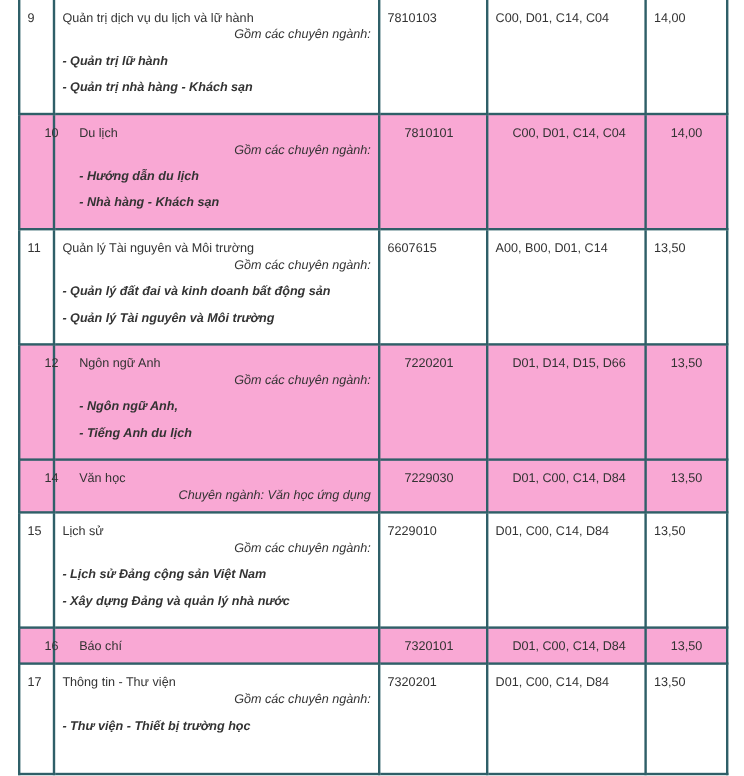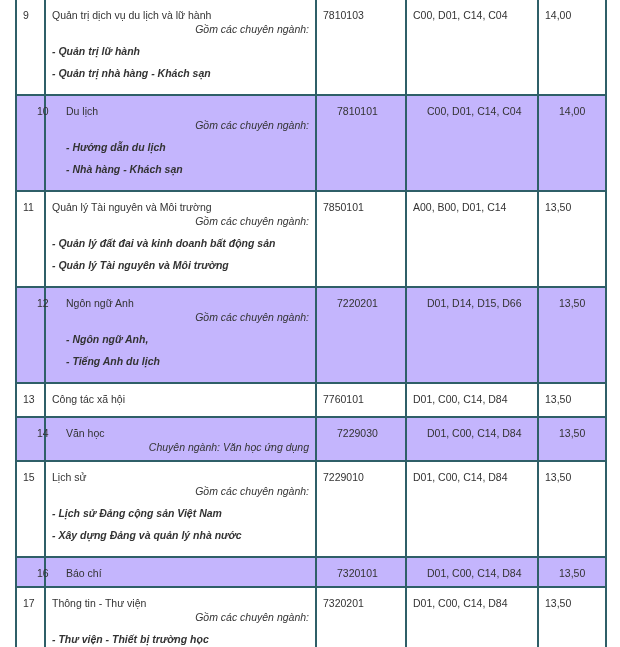--- a/index.html
+++ b/index.html
@@ -8,21 +8,21 @@
     position: absolute; left: 15px; top: -2px;
     width: 590px; border-collapse: collapse; table-layout: fixed;
     font-size: 10.5px; color: #333;
   }
   table.majors td {
     border: 2px solid #2f5f68;
     vertical-align: top;
     padding: 8px 6px 6px 6px;
     line-height: 14px;
   }
-  tr.alt td { background: #c4b5fd; padding-left: 20px; }
+  tr.alt td { background: #f9a8d4; padding-left: 20px; }
   tr.plain td { background: #ffffff; }
   .sub { font-style: italic; text-align: right; }
   .spec { font-style: italic; margin-top: 8px; font-weight: bold; }
   .spec-list { padding-bottom: 8px; }
   col.c-stt { width: 29px; }
   col.c-name { width: 271px; }
   col.c-code { width: 90px; }
   col.c-block { width: 132px; }
   col.c-score { width: 68px; }
 </style>
@@ -66,47 +66,38 @@
     </tr>
 
     <tr class="plain" style="height:89px">
       <td>11</td>
       <td>
         <div>Quản lý Tài nguyên và Môi trường</div>
         <div class="sub">Gồm các chuyên ngành:</div>
         <div class="spec">- Quản lý đất đai và kinh doanh bất động sản</div>
         <div class="spec spec-list">- Quản lý Tài nguyên và Môi trường</div>
       </td>
-      <td>7850101</td>
+      <td>6607615</td>
       <td>A00, B00, D01, C14</td>
       <td>13,50</td>
     </tr>
 
     <tr class="alt" style="height:89px">
       <td>12</td>
       <td>
         <div>Ngôn ngữ Anh</div>
         <div class="sub">Gồm các chuyên ngành:</div>
         <div class="spec">- Ngôn ngữ Anh,</div>
         <div class="spec spec-list">- Tiếng Anh du lịch</div>
       </td>
       <td>7220201</td>
       <td>D01, D14, D15, D66</td>
       <td>13,50</td>
     </tr>
 
-    <tr class="plain" style="height:34px">
-      <td>13</td>
-      <td>
-        <div>Công tác xã hội</div>
-      </td>
-      <td>7760101</td>
-      <td>D01, C00, C14, D84</td>
-      <td>13,50</td>
-    </tr>
 
     <tr class="alt" style="height:36px">
       <td>14</td>
       <td>
         <div>Văn học</div>
         <div class="sub">Chuyên ngành: Văn học ứng dụng</div>
       </td>
       <td>7229030</td>
       <td>D01, C00, C14, D84</td>
       <td>13,50</td>

